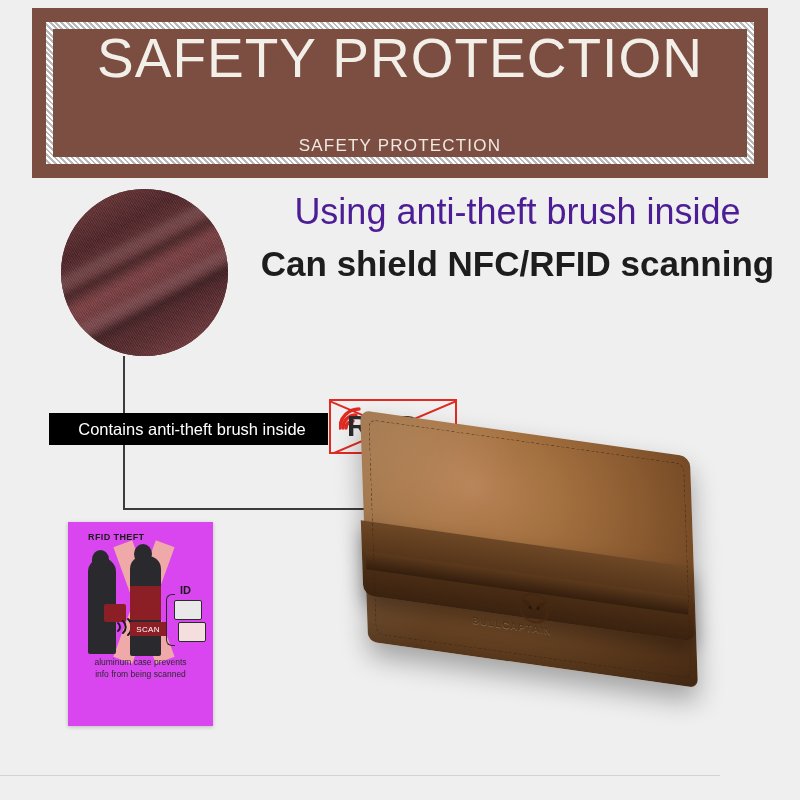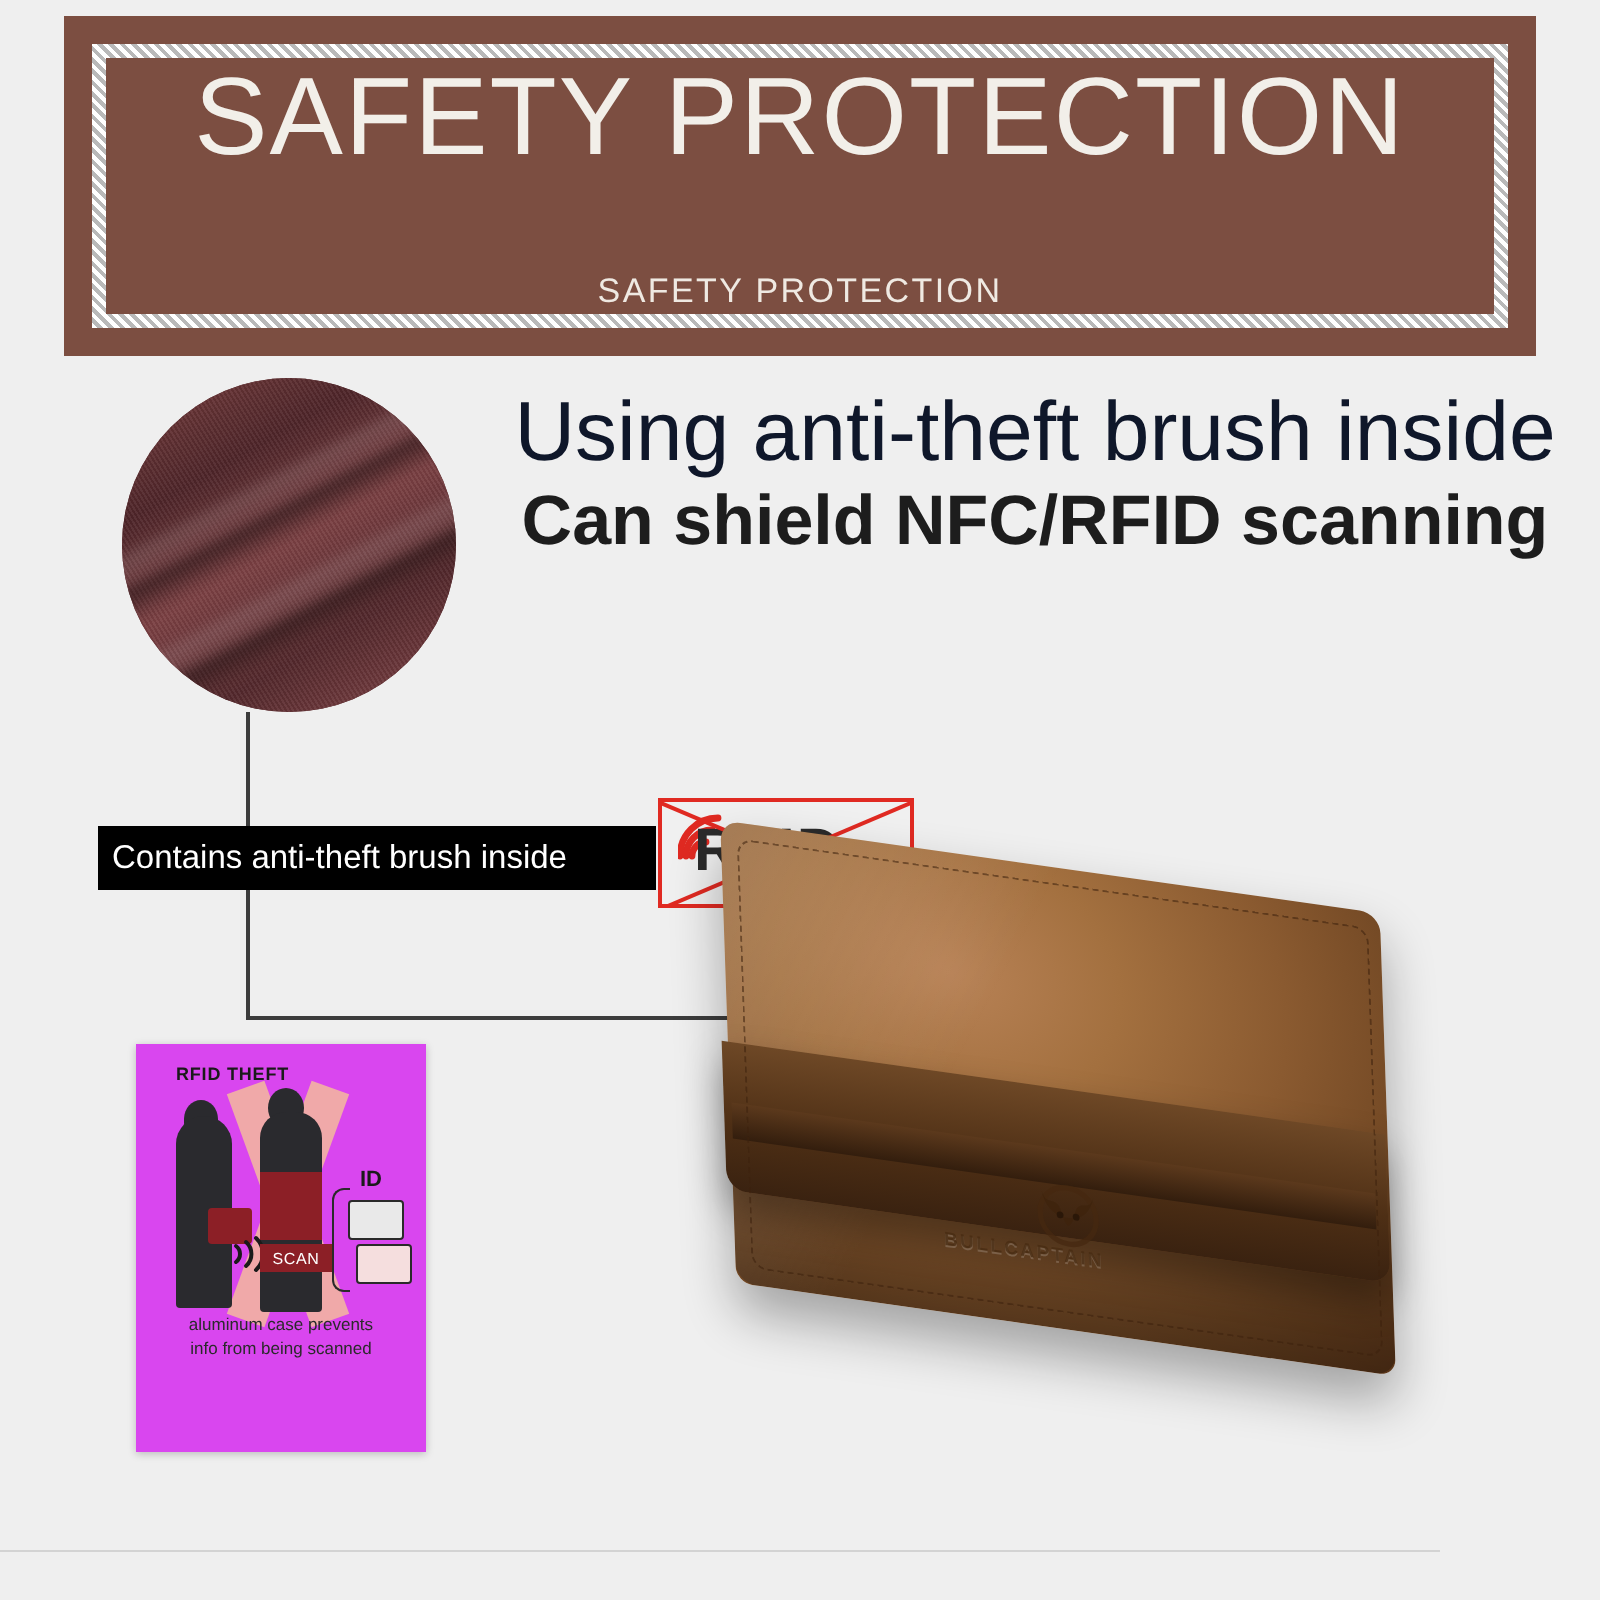--- a/index.html
+++ b/index.html
@@ -81,26 +81,26 @@
     filter:blur(3px);
   }
   .fabric-circle .hl.h1{top:25%;}
   .fabric-circle .hl.h2{top:60%;}
 
   
   .headline-wrap{
     position:absolute;left:250px;top:192px;width:535px;text-align:center;
   }
   .headline-1{
-    font-size:42px;color:#0f172a;font-weight:300;line-height:1.12;
+    font-size:36px;color:#4c1d95;font-weight:300;line-height:1.12;
     letter-spacing:0px;white-space:nowrap;
   }
   .headline-2{
     font-size:35px;color:#1d1d1d;font-weight:700;line-height:1.14;
-    letter-spacing:0px;margin-top:2px;white-space:nowrap;
+    letter-spacing:0px;margin-top:12px;white-space:nowrap;
   }
   .paragraph{
     margin-top:14px;
     font-size:14.5px;color:#3a3a3a;line-height:1.62;font-weight:400;
   }
   .paragraph div{white-space:nowrap;}
 
   
   .lead-v{
     position:absolute;left:123px;top:356px;width:1.6px;height:154px;
@@ -113,21 +113,21 @@
   .lead-dot{
     position:absolute;left:524px;top:502px;width:14px;height:14px;
     border-radius:50%;background:#ee1c14;
   }
 
   
   .black-bar{
     position:absolute;left:49px;top:413px;width:279px;height:32px;
     background:#000;
     display:flex;align-items:center;
-    padding-left:7px;box-sizing:border-box;
+    padding-left:7px;box-sizing:border-box;justify-content:center;
   }
   .black-bar span{
     color:#ffffff;font-size:16.5px;font-weight:400;white-space:nowrap;
   }
 
   
   .rfid-box{
     position:absolute;left:329px;top:399px;width:128px;height:55px;
     border:2px solid #e02a22;
     background:#f0f0f0;

